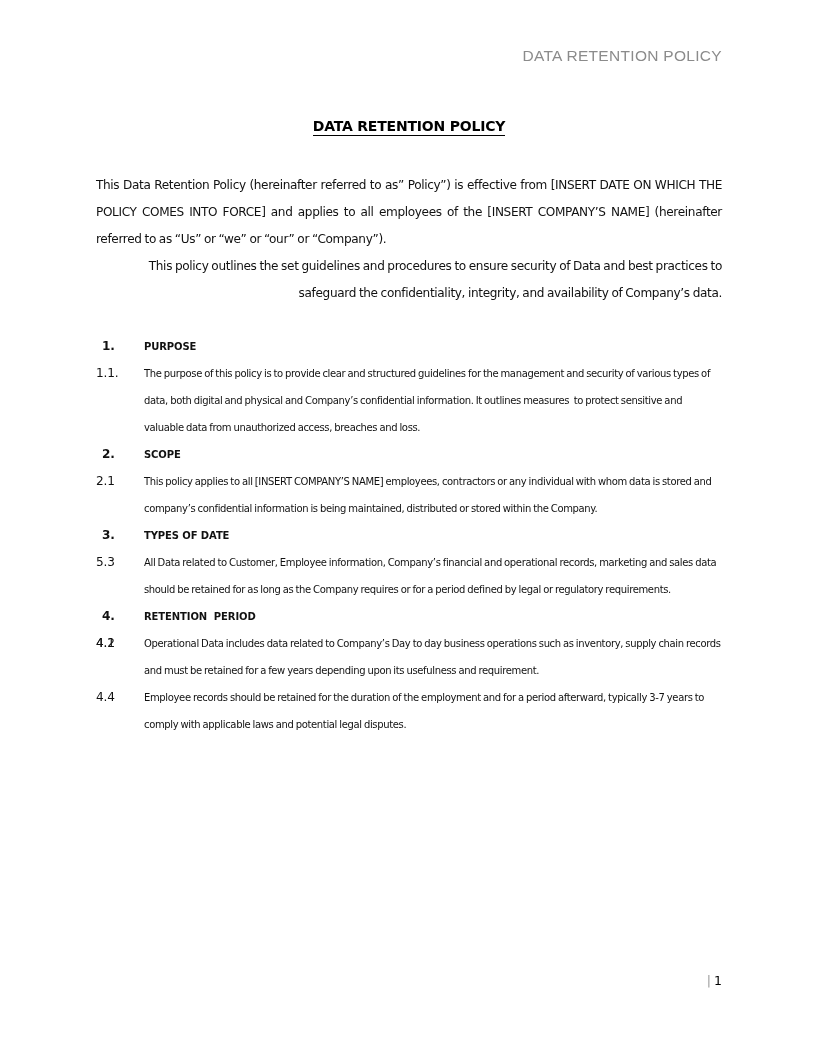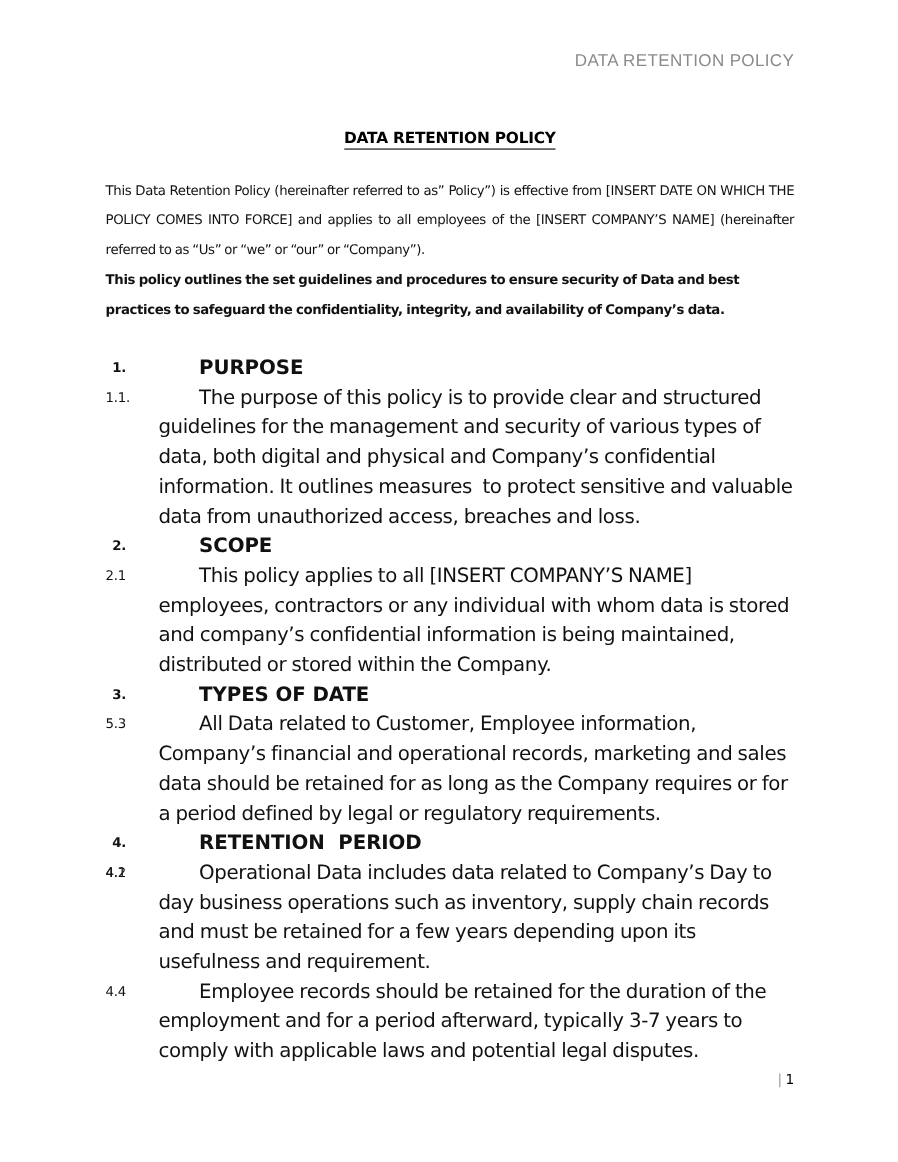--- a/index.html
+++ b/index.html
@@ -50,39 +50,38 @@
     line-height: 20px;
   }
   .doc-title span {
     border-bottom: 1.6px solid #000000;
     padding-bottom: 1px;
   }
 
   
   .body-block {
     position: absolute;
-    top: 160px;
+    top: 172px;
     left: 96px;
     width: 626px;
   }
 
   p.para {
     margin: 0;
     font-family: "DejaVu Sans", sans-serif;
     font-size: 12.1px;
     line-height: 27px;
     text-align: justify;
     text-justify: inter-word;
     color: #111111;
     letter-spacing: -0.35px;
     word-spacing: -0.6px;
   }
   p.para.last-nojust {
-    text-align: left;
-    font-weight: bold;
+    text-align: right;
   }
   .gap-md { height: 26px; }
 
   
   .clause {
     position: relative;
     padding-left: 48px;
     margin: 0;
   }
   .clause .num {
@@ -96,29 +95,28 @@
     color: #111111;
     letter-spacing: -0.2px;
   }
   .clause .num.hnum {
     font-weight: bold;
     left: 6px;
     width: 38px;
   }
   .clause .body {
     font-family: "DejaVu Sans", sans-serif;
-    font-size: 18px;
+    font-size: 10px;
     line-height: 27px;
     text-align: justify;
     text-justify: inter-word;
     color: #111111;
     letter-spacing: -0.35px;
     word-spacing: -0.6px;
     white-space: pre-wrap;
-    margin-left: 37px;
   }
   .clause .body.heading {
     font-weight: bold;
     letter-spacing: -0.1px;
     word-spacing: 0px;
     text-align: left;
     white-space: pre;
   }
 
   

